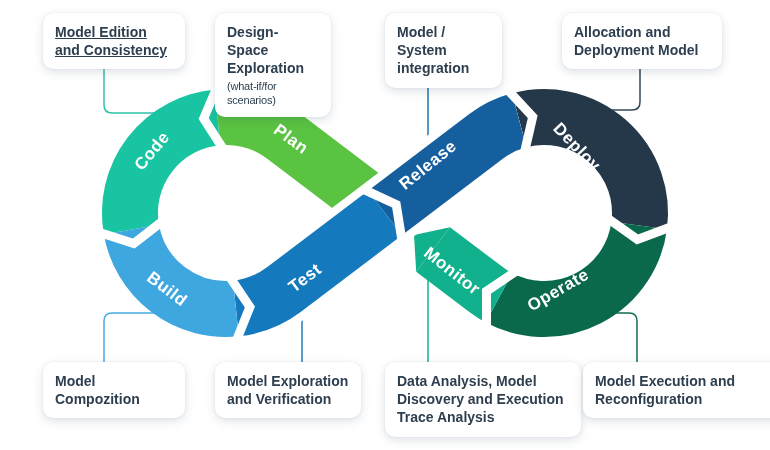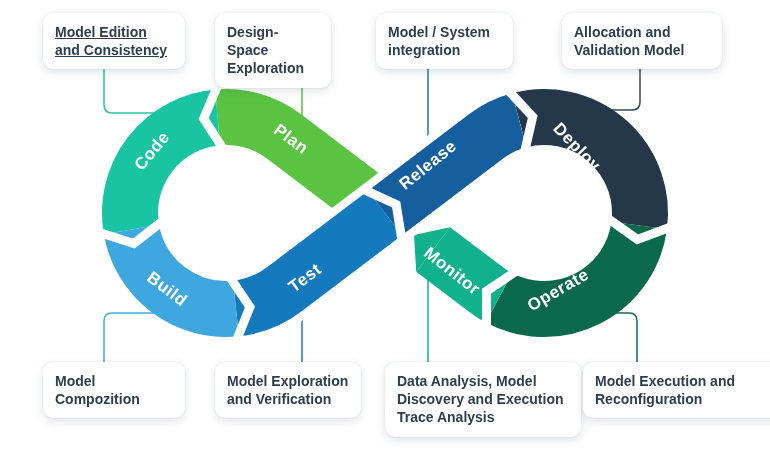--- a/index.html
+++ b/index.html
@@ -79,28 +79,29 @@
       <text class="band-label" transform="translate(452,271) rotate(38)">Monitor</text>
     </g>
   </svg>
 
   <div class="callout" style="left:43px;top:13px;width:142px;text-decoration:underline;">
     <span>Model Edition and Consistency</span>
   </div>
 
   <div class="callout" style="left:215px;top:13px;width:116px;">
     <span>Design-Space Exploration</span>
+    <span class="sub">(what-if/for scenarios)</span>
   </div>
 
-  <div class="callout" style="left:376px;top:13px;width:137px;">
+  <div class="callout" style="left:385px;top:13px;width:117px;">
     <span>Model / System integration</span>
   </div>
 
   <div class="callout" style="left:562px;top:13px;width:160px;">
-    <span>Allocation and Validation Model</span>
+    <span>Allocation and Deployment Model</span>
   </div>
 
   <div class="callout" style="left:43px;top:362px;width:142px;">
     <span>Model Compozition</span>
   </div>
 
   <div class="callout" style="left:215px;top:362px;width:146px;">
     <span>Model Exploration and Verification</span>
   </div>
 

